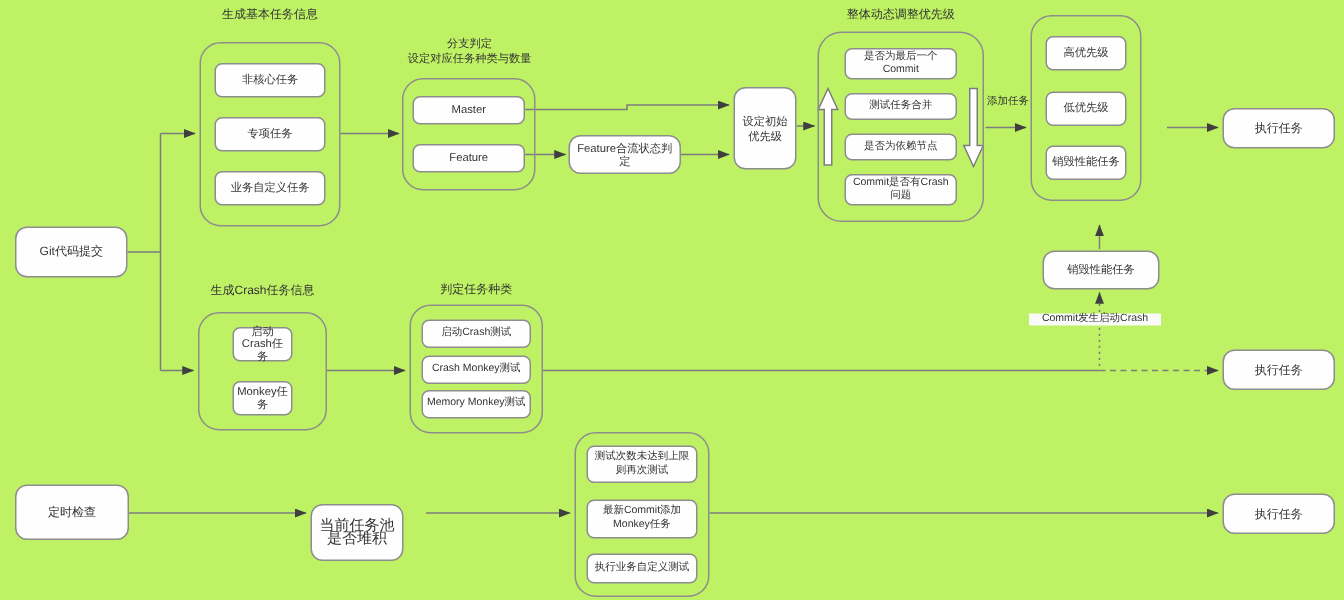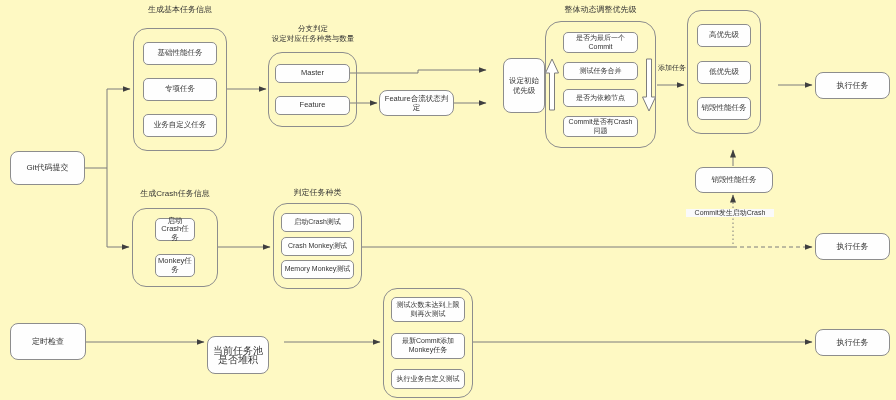--- a/index.html
+++ b/index.html
@@ -1,17 +1,17 @@
 <!DOCTYPE html>
 <html><head>
 <meta charset="utf-8">
 <style>
   html,body{margin:0;padding:0;background:#fafafa;}
   #canvas{
-    position:relative;width:896px;height:400px;background:#fef9c3;overflow:hidden;
+    position:relative;width:896px;height:400px;background:#bef264;overflow:hidden;
     font-family:"Liberation Sans","DejaVu Sans",sans-serif;color:#333;
   }
   #connectors{position:absolute;left:0;top:0;z-index:1;}
   .node,.group,.title,.edge-label{position:absolute;z-index:2;box-sizing:border-box;}
   .node{
     background:#fefefe;border:1px solid #8d8d8d;border-radius:8px;
     display:flex;align-items:center;justify-content:center;text-align:center;
     font-size:8px;line-height:9.5px;padding:2px;
   }
   .group{
@@ -72,30 +72,30 @@
     <span style="display:block;">分支判定</span>
     <span style="display:block;">设定对应任务种类与数量</span>
   </div>
   <div class="title" style="left:545px;top:5px;width:111px;">整体动态调整优先级</div>
   <div class="title" style="left:687px;top:24px;width:91px;">总任务池</div>
   <div class="title" style="left:132px;top:189px;width:86px;">生成Crash任务信息</div>
   <div class="title" style="left:273px;top:188px;width:89px;">判定任务种类</div>
 
   <div class="node" style="left:10px;top:151px;width:75px;height:34px;">Git代码提交</div>
   <div class="node" style="left:379px;top:90px;width:75px;height:26px;font-size:7.5px;">Feature合流状态判定</div>
-  <div class="node" style="left:503px;top:58px;width:42px;height:55px;font-size:7.5px;padding:20px 4px;">设定初始优先级</div>
+  <div class="node" style="left:489px;top:58px;width:42px;height:55px;font-size:7.5px;padding:20px 4px;">设定初始优先级</div>
   <div class="node" style="left:695px;top:167px;width:78px;height:26px;font-size:7.5px;">销毁性能任务</div>
   <div class="node" style="left:815px;top:72px;width:75px;height:27px;">执行任务</div>
   <div class="node" style="left:815px;top:233px;width:75px;height:27px;">执行任务</div>
   <div class="node" style="left:815px;top:329px;width:75px;height:27px;">执行任务</div>
   <div class="node" style="left:10px;top:323px;width:76px;height:37px;">定时检查</div>
   <div class="node" style="left:207px;top:336px;width:62px;height:38px;font-size:10px;">当前任务池是否堆积</div>
 
   <div class="group" style="left:133px;top:28px;width:94px;height:123px;padding:13px 9px;">
-    <div class="item" style="height:23px;">基础性能任务</div>
+    <div class="item" style="height:23px;">非核心任务</div>
     <div class="item" style="height:23px;">专项任务</div>
     <div class="item" style="height:23px;">业务自定义任务</div>
   </div>
 
   <div class="group" style="left:268px;top:52px;width:89px;height:75px;padding:11px 6px;">
     <div class="item" style="height:19px;">Master</div>
     <div class="item" style="height:19px;">Feature</div>
   </div>
 
   <div class="group" style="left:545px;top:21px;width:111px;height:127px;padding:10px 17px;border-radius:16px;">

